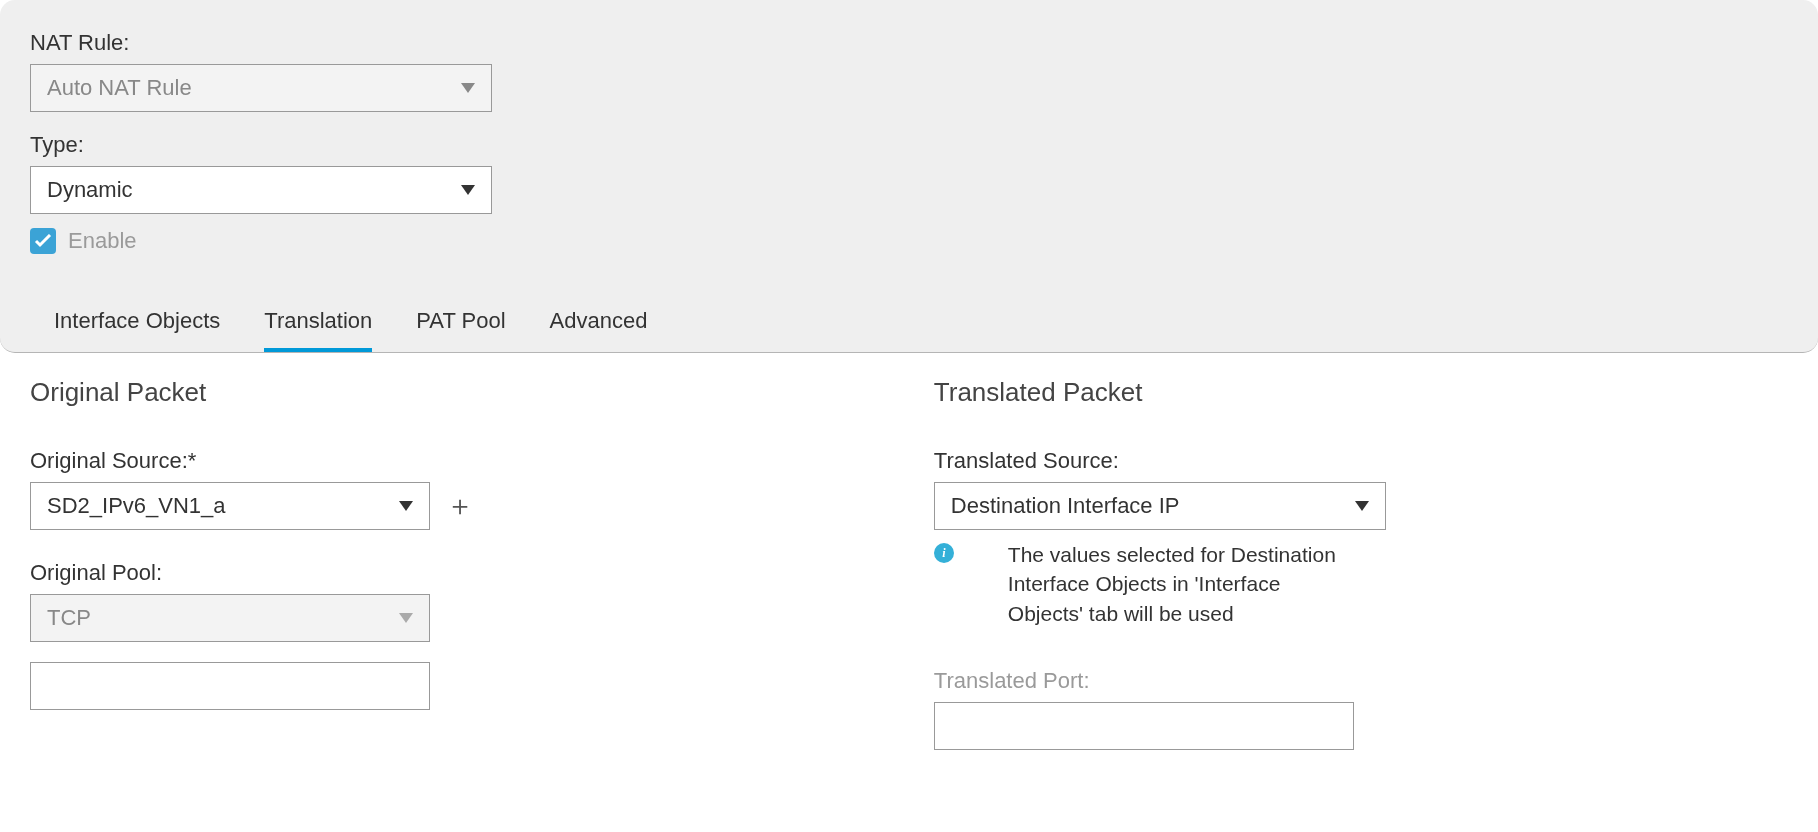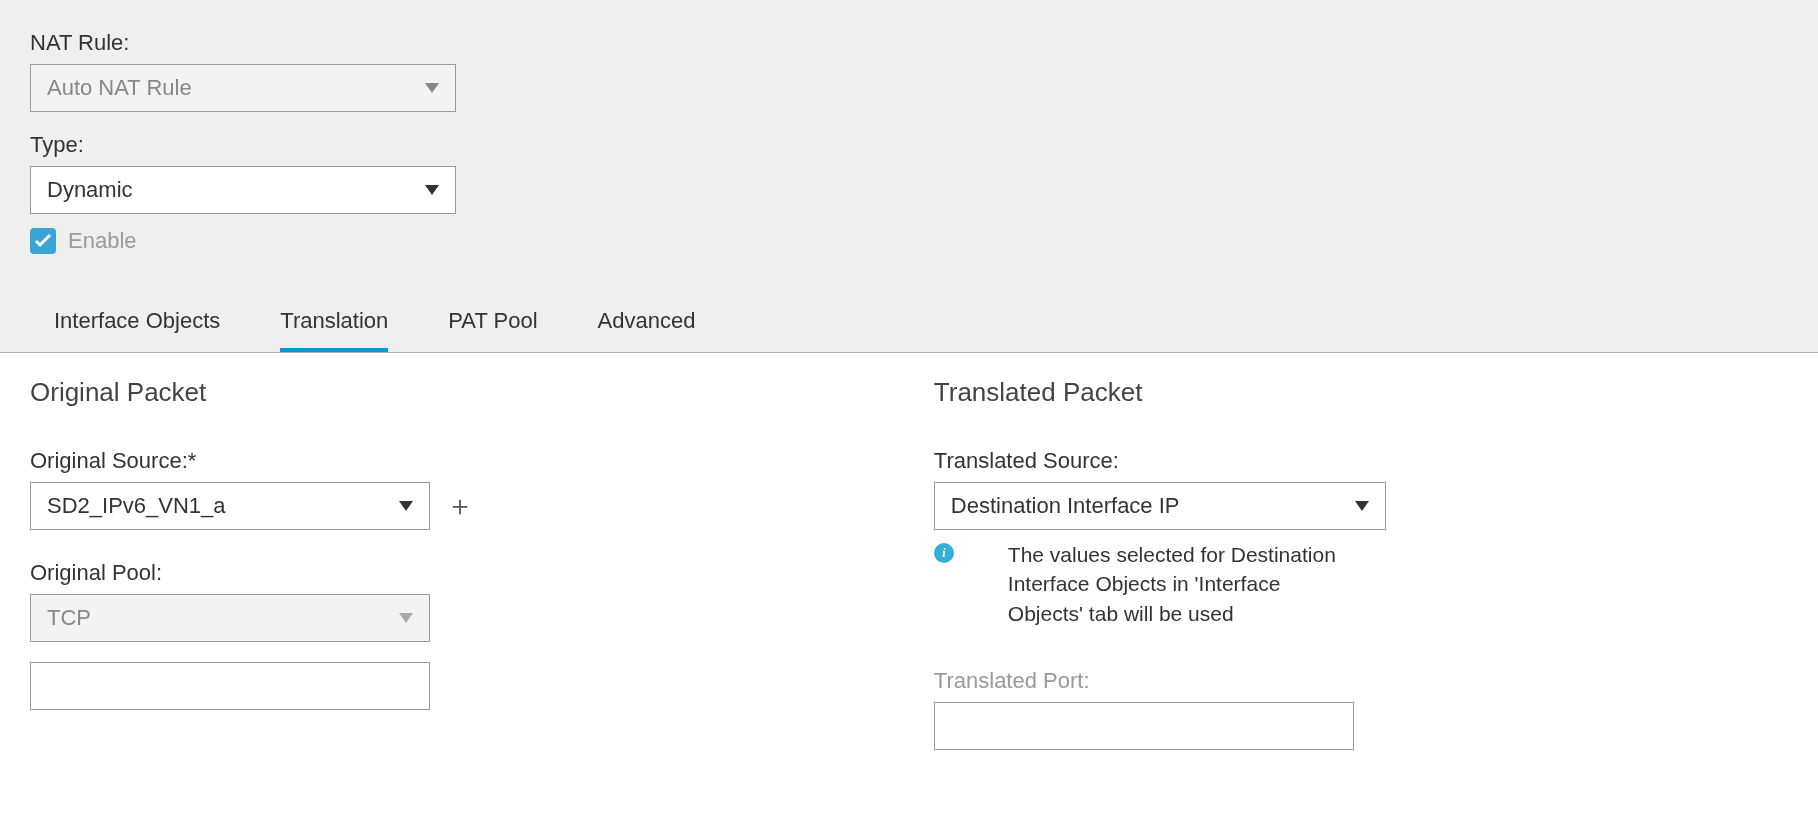--- a/index.html
+++ b/index.html
@@ -9,36 +9,37 @@
 }
 body {
   font-family: -apple-system, BlinkMacSystemFont, "Segoe UI", Arial, sans-serif;
   background: #fff;
   color: #333;
 }
 .top-section {
   background: #efefef;
   padding: 30px 46px 0 30px;
   border-bottom: 1px solid #b5b5b5;
+  border-radius: 15px;
 }
 .field-group {
   margin-bottom: 20px;
 }
 .field-label {
   font-size: 22px;
   color: #333;
   margin-bottom: 8px;
   display: block;
 }
 .select {
   position: relative;
   background: #fff;
   border: 1px solid #999;
   height: 48px;
-  width: 426px;
+  width: 462px;
   display: flex;
   align-items: center;
   padding: 0 16px;
   cursor: pointer;
   font-size: 22px;
 }
 .select.disabled {
   background: #f3f3f3;
   color: #888;
   cursor: default;
@@ -72,21 +73,21 @@
 .checkbox svg {
   width: 18px;
   height: 14px;
 }
 .checkbox-label {
   font-size: 22px;
   color: #9a9a9a;
 }
 .tabs {
   display: flex;
-  gap: 60px;
+  gap: 44px;
   margin-top: 40px;
   padding: 0 24px;
 }
 .tab {
   font-size: 22px;
   color: #333;
   padding: 14px 0;
   cursor: pointer;
   border-bottom: 4px solid transparent;
 }

